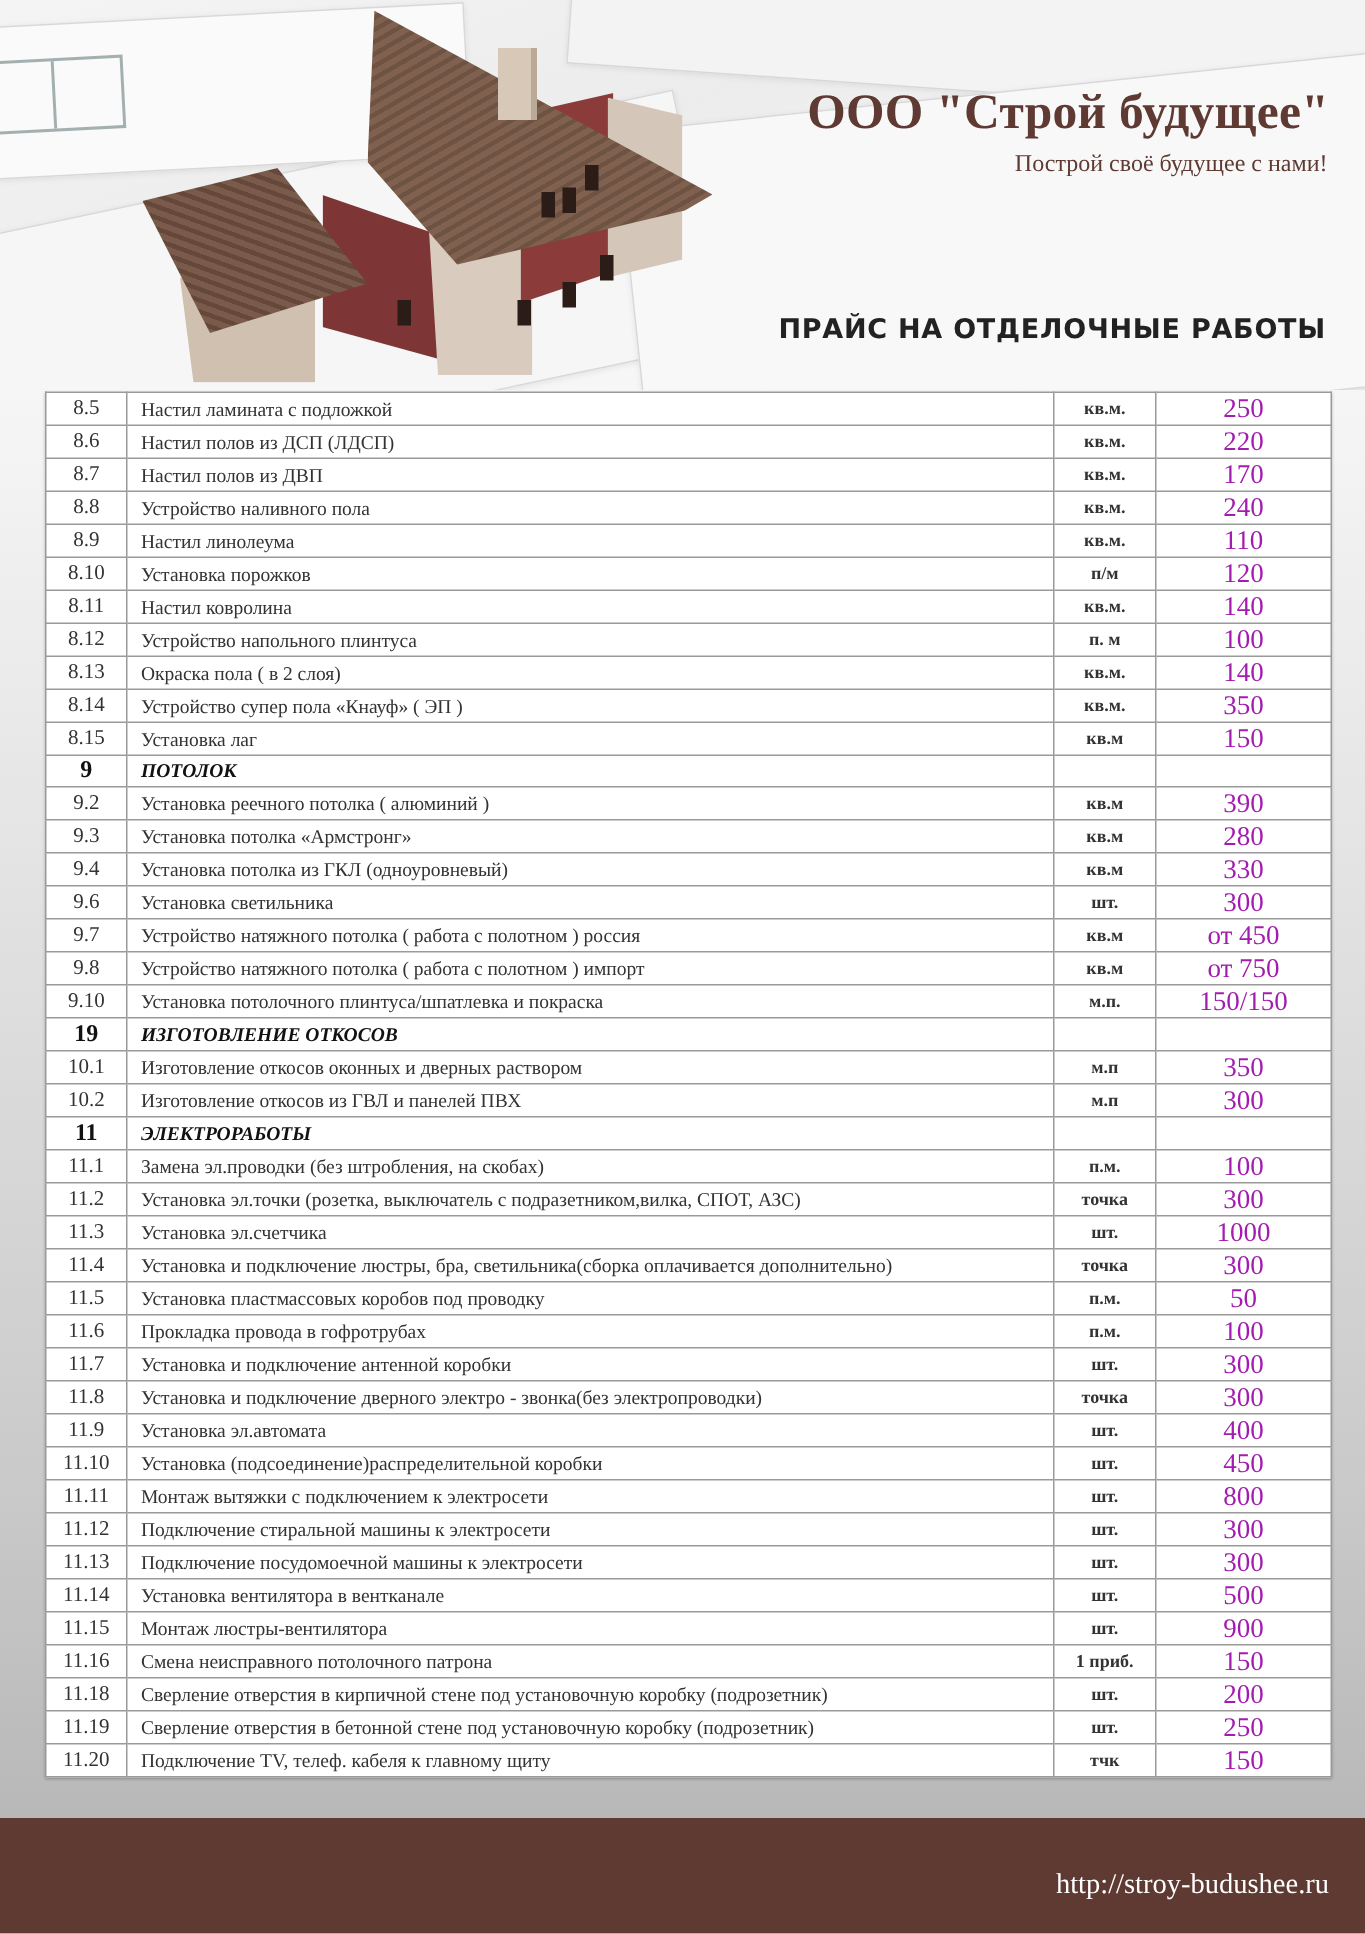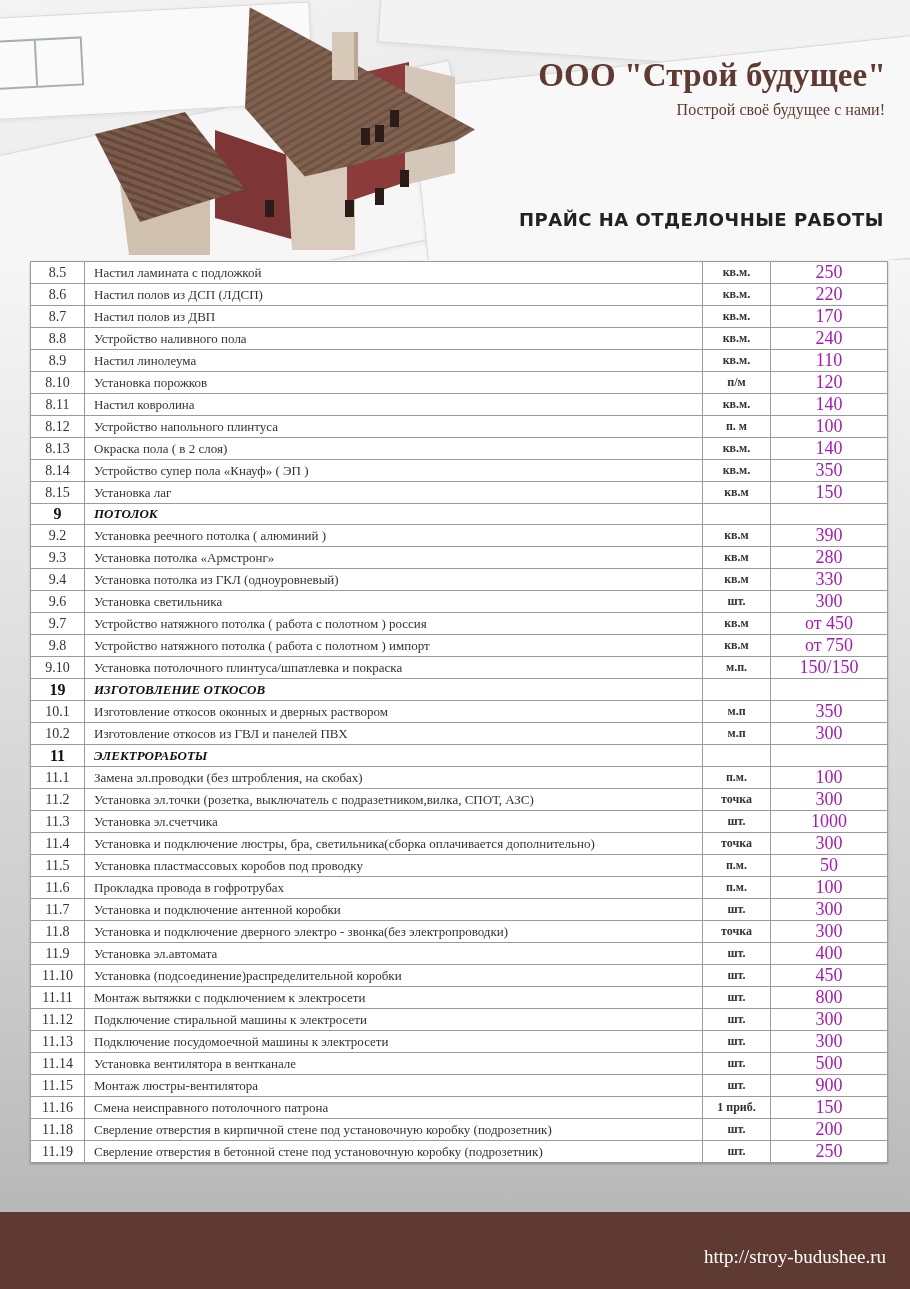--- a/index.html
+++ b/index.html
@@ -364,18 +364,24 @@
         <td class="desc">Сверление отверстия в кирпичной стене под установочную коробку (подрозетник)</td>
         <td class="unit">шт.</td>
         <td class="price-val">200</td>
       </tr>
       <tr class="item" style="height: 21px;">
         <td class="num">11.19</td>
         <td class="desc">Сверление отверстия в бетонной стене под установочную коробку (подрозетник)</td>
         <td class="unit">шт.</td>
         <td class="price-val">250</td>
       </tr>
+      <tr class="item" style="height: 21px;">
+        <td class="num">11.20</td>
+        <td class="desc">Подключение TV, телеф. кабеля к главному щиту</td>
+        <td class="unit">тчк</td>
+        <td class="price-val">150</td>
+      </tr>
     </tbody>
 </table>
 
 <div class="footer">
   <div class="footer-url">http://stroy-budushee.ru</div>
 </div>
 
 </body></html>

